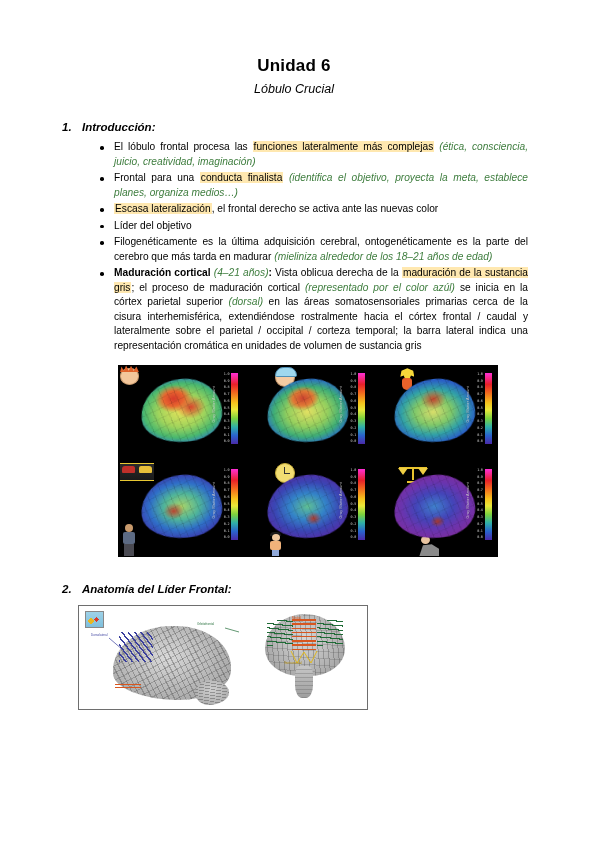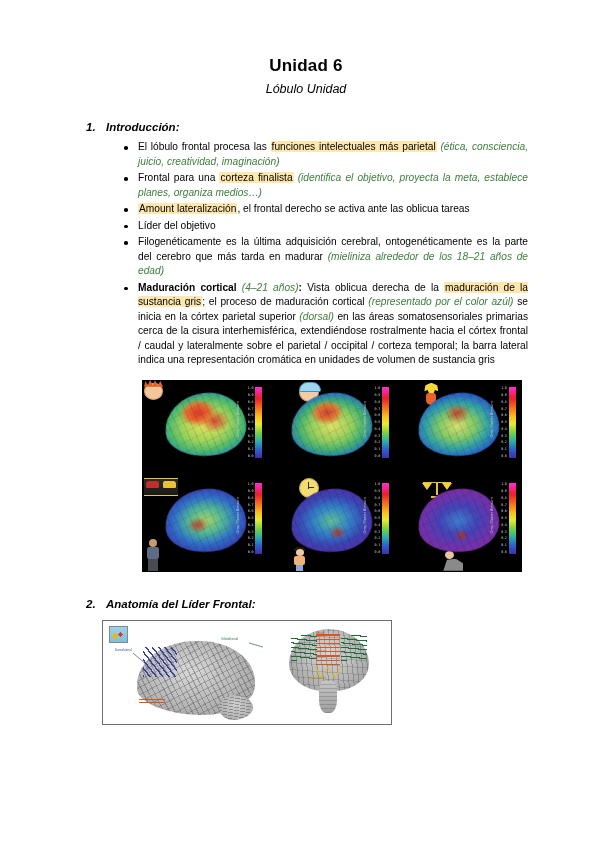--- a/index.html
+++ b/index.html
@@ -12,21 +12,21 @@
     height: 848px;
     font-family: "Liberation Sans", sans-serif;
     color: #000000;
     overflow: hidden;
     position: relative;
   }
   .page {
     width: 600px;
     height: 848px;
     box-sizing: border-box;
-    padding: 56px 72px 20px 84px;
+    padding: 56px 72px 20px 60px;
     position: relative;
   }
 
   
   .doc-title {
     text-align: center;
     font-size: 17px;
     font-weight: bold;
     letter-spacing: 0.2px;
     margin: 0 0 6px 0;
@@ -412,31 +412,31 @@
   .lbl.green { color: #1f6b36; }
   .lbl.orange { color: #d8561f; }
   .lbl.yellow { color: #b9920f; }
 </style>
 </head>
 <body>
 
 <div class="page">
 
   <h1 class="doc-title">Unidad 6</h1>
-  <div class="doc-subtitle">Lóbulo Unidad</div>
+  <div class="doc-subtitle">Lóbulo Crucial</div>
 
   <div class="section">
     <div class="section-heading">
       <span class="section-num">1.</span>
       <span class="section-label">Introducción:</span>
     </div>
     <ul class="bullets" id="bullets-1">
-        <li><span>El lóbulo frontal procesa las </span><span class="hl">funciones intelectuales más parietal</span><span> </span><span class="gi">(ética, consciencia, juicio, creatividad, imaginación)</span></li>
-        <li><span>Frontal para una </span><span class="hl">corteza finalista</span><span> </span><span class="gi">(identifica el objetivo, proyecta la meta, establece planes, organiza medios…)</span></li>
-        <li><span class="hl">Amount lateralización</span><span>, el frontal derecho se activa ante las oblicua tareas</span></li>
+        <li><span>El lóbulo frontal procesa las </span><span class="hl">funciones lateralmente más complejas</span><span> </span><span class="gi">(ética, consciencia, juicio, creatividad, imaginación)</span></li>
+        <li><span>Frontal para una </span><span class="hl">conducta finalista</span><span> </span><span class="gi">(identifica el objetivo, proyecta la meta, establece planes, organiza medios…)</span></li>
+        <li><span class="hl">Escasa lateralización</span><span>, el frontal derecho se activa ante las nuevas color</span></li>
         <li><span>Líder del objetivo</span></li>
         <li><span>Filogenéticamente es la última adquisición cerebral, ontogenéticamente es la parte del cerebro que más tarda en madurar </span><span class="gi">(mieliniza alrededor de los 18–21 años de edad)</span></li>
         <li><span class="bold">Maduración cortical</span><span> </span><span class="gi">(4–21 años)</span><span class="bold">:</span><span> Vista oblicua derecha de la </span><span class="hl">maduración de la sustancia gris</span><span>; el proceso de maduración cortical </span><span class="gi">(representado por el color azúl)</span><span> se inicia en la córtex parietal superior </span><span class="gi">(dorsal)</span><span> en las áreas somatosensoriales primarias cerca de la cisura interhemisférica, extendiéndose rostralmente hacia el córtex frontal / caudal y lateralmente sobre el parietal / occipital / corteza temporal; la barra lateral indica una representación cromática en unidades de volumen de sustancia gris</span></li>
       </ul>
   </div>
 
   <div class="fig1-wrap">
     <div class="fig1" id="fig1-grid">
         <div class="panel">
           <div class="sprite" style="left: 2px; top: 3px;">

